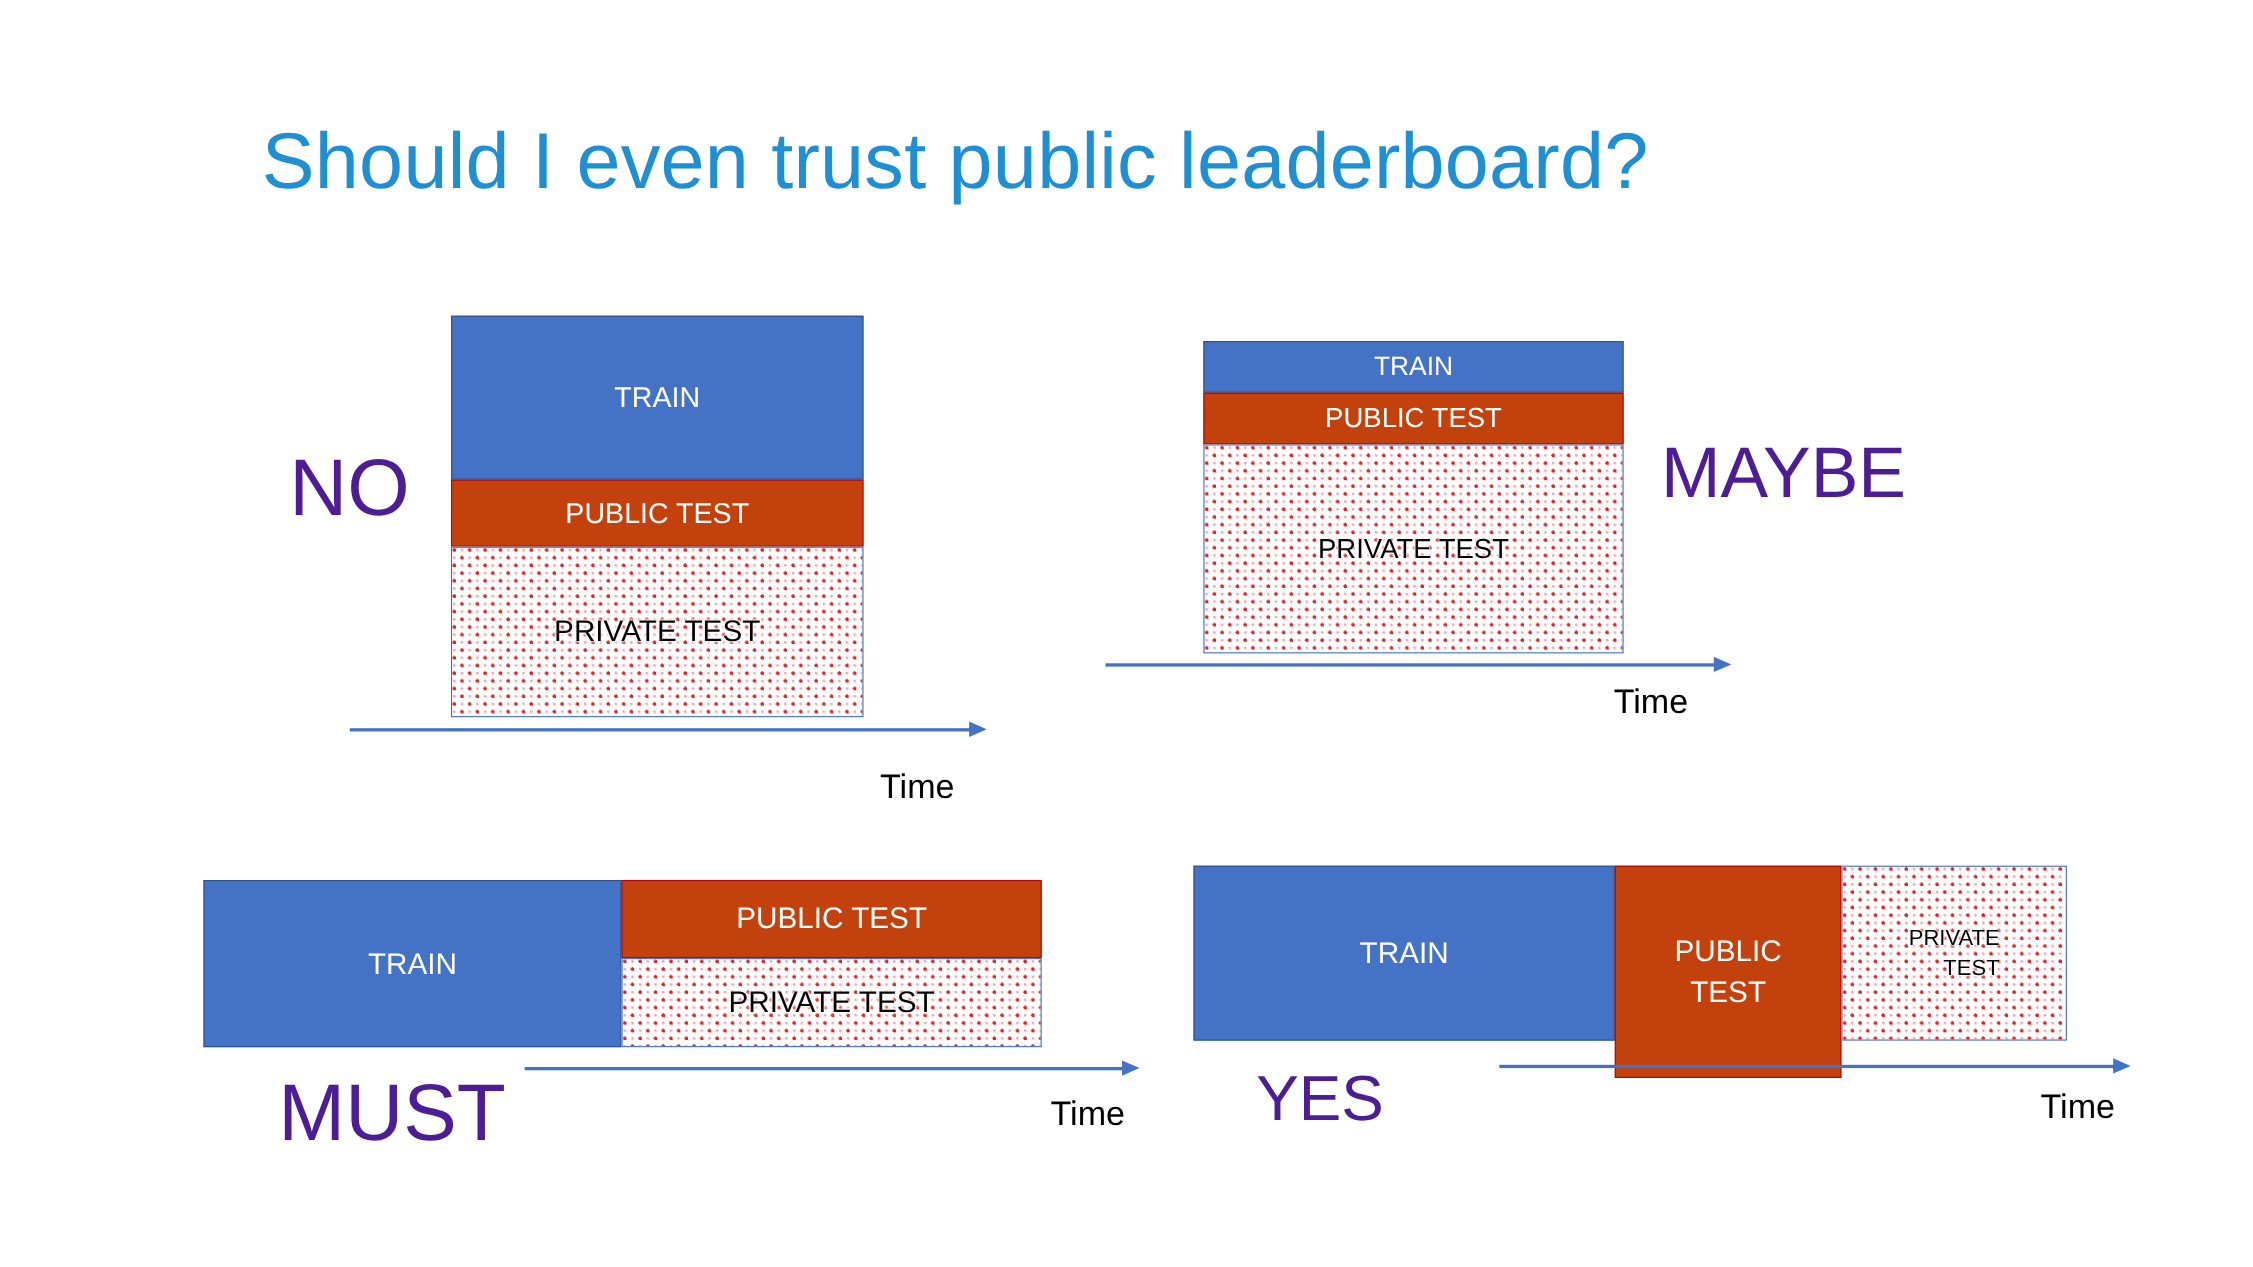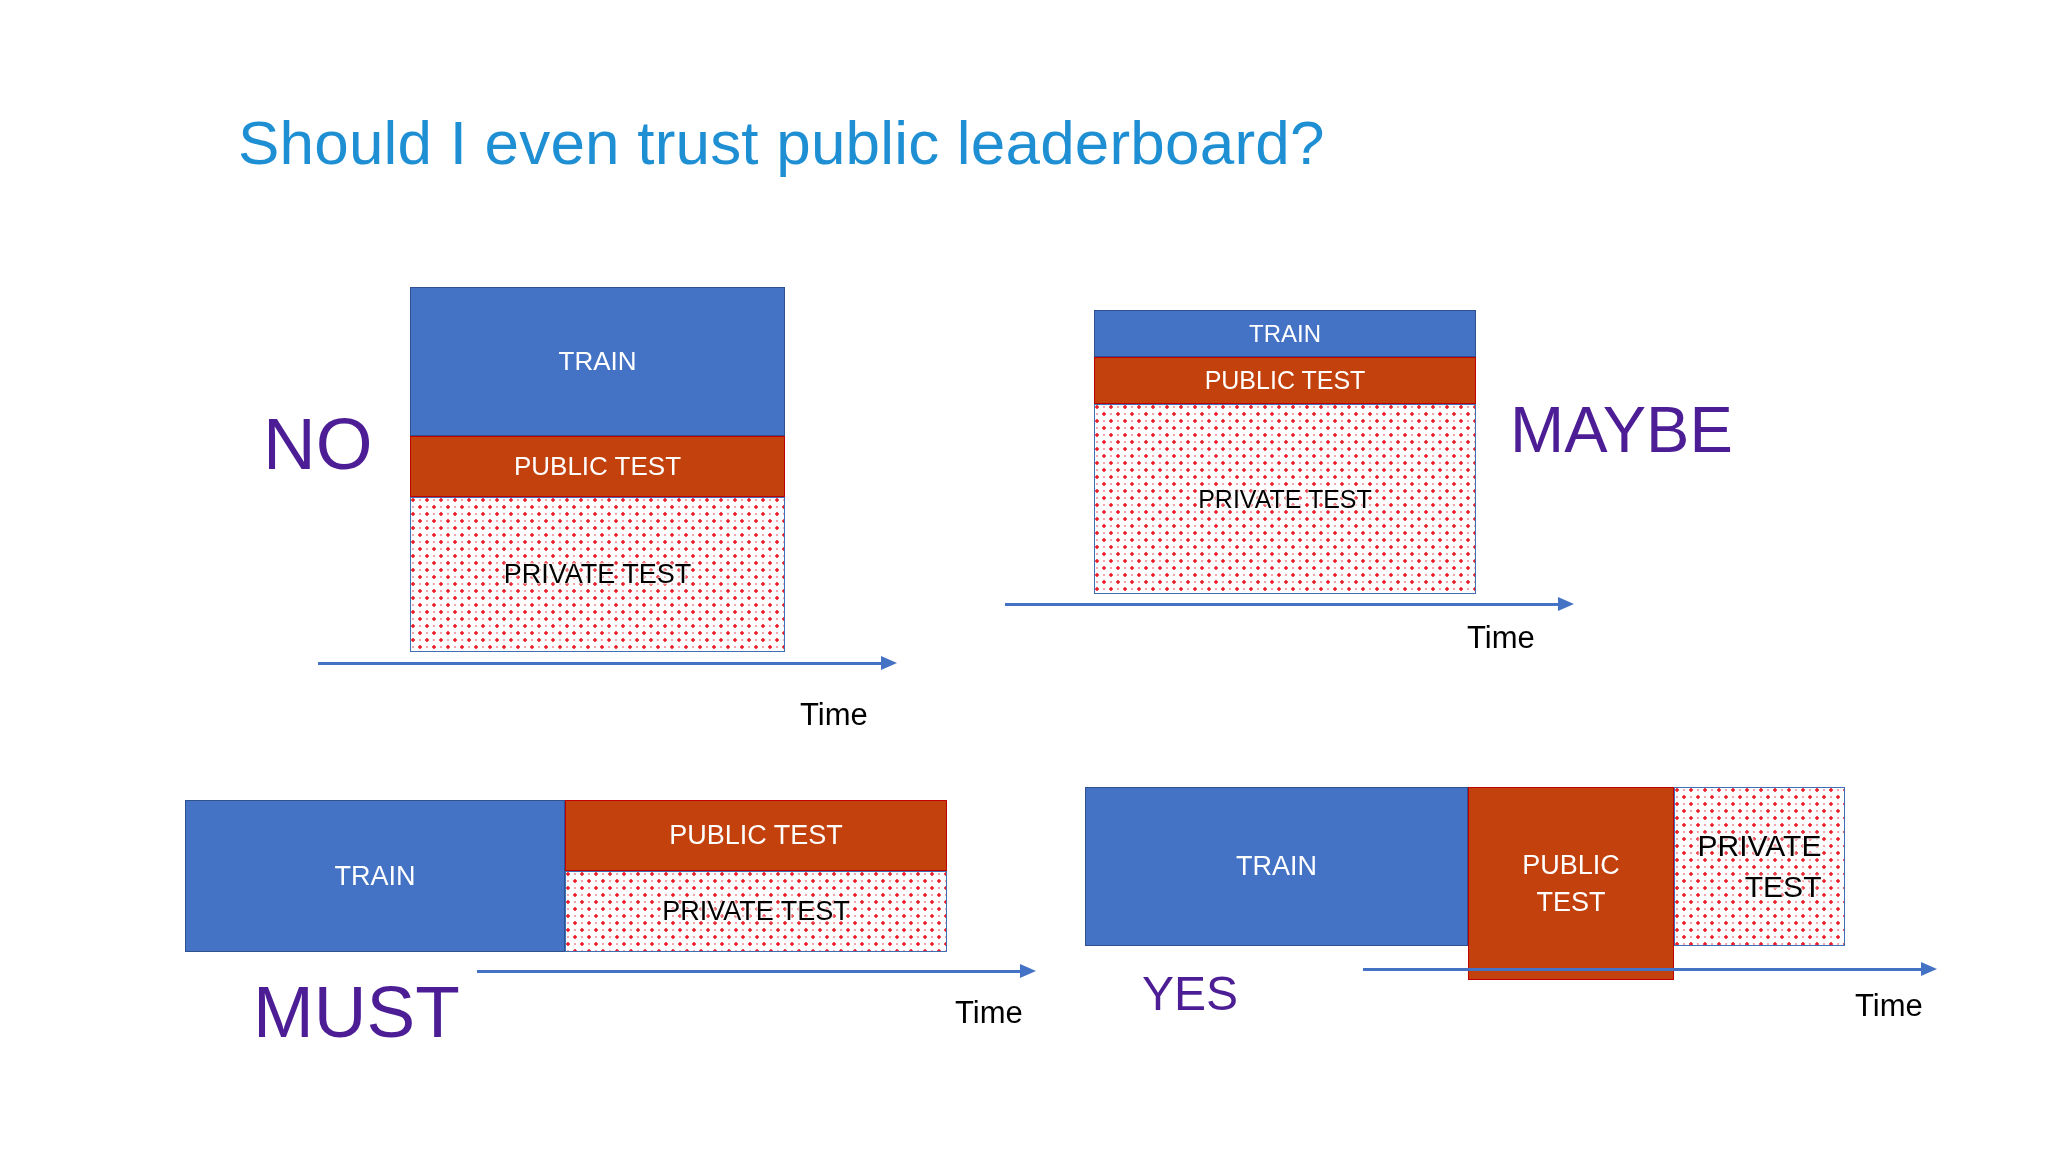--- a/index.html
+++ b/index.html
@@ -14,21 +14,21 @@
     overflow: hidden;
     font-family: "Liberation Sans", sans-serif;
     background: #ffffff;
   }
 
   
   #slide-title {
     position: absolute;
     left: 238px;
     top: 110px;
-    font-size: 62px;
+    font-size: 72px;
     line-height: 1.05;
     color: #1F8FD4;
     font-family: "Liberation Sans", sans-serif;
     font-weight: 400;
     white-space: nowrap;
     letter-spacing: 0.2px;
   }
 
   
   .diagram {
@@ -156,26 +156,26 @@
   #d3-arrow    { left: 477px; top: 964px; width: 560px; }
   #d3-arrow .shaft { width: 544px; }
   #d3-arrow .head  { left: 543px; }
   #d3-time     { left: 955px; top: 995px; font-size: 31px; }
   #d3-verdict  { left: 253px; top: 963px; font-size: 73px; margin-top: 12px; }
 
   
   #d4-box      { left: 1085px; top: 787px; width: 760px; height: 159px; }
   #d4-train    { position: absolute; left: 0;    top: 0; width: 383px; height: 159px; font-size: 27px; }
   #d4-public   { position: absolute; left: 383px; top: 0; width: 206px; height: 193px; font-size: 27px; line-height: 1.35; }
-  #d4-private  { position: absolute; left: 589px; top: 0; width: 171px; height: 159px; font-size: 30px; line-height: 1.35; }
+  #d4-private  { position: absolute; left: 589px; top: 0; width: 205px; height: 159px; font-size: 20px; line-height: 1.35; }
   #d4-arrow    { left: 1363px; top: 962px; width: 575px; }
   #d4-arrow .shaft { width: 559px; }
   #d4-arrow .head  { left: 558px; }
   #d4-time     { left: 1855px; top: 988px; font-size: 31px; }
-  #d4-verdict  { left: 1142px; top: 970px; font-size: 48px; }
+  #d4-verdict  { left: 1142px; top: 970px; font-size: 58px; }
 </style>
 </head>
 <body>
 
 <div id="slide-title">Should I even trust public leaderboard?</div>
 
 <div class="diagram" id="d1-box">
   <div class="seg seg-train" id="d1-train">
     <span class="seg-label">TRAIN</span>
   </div>

